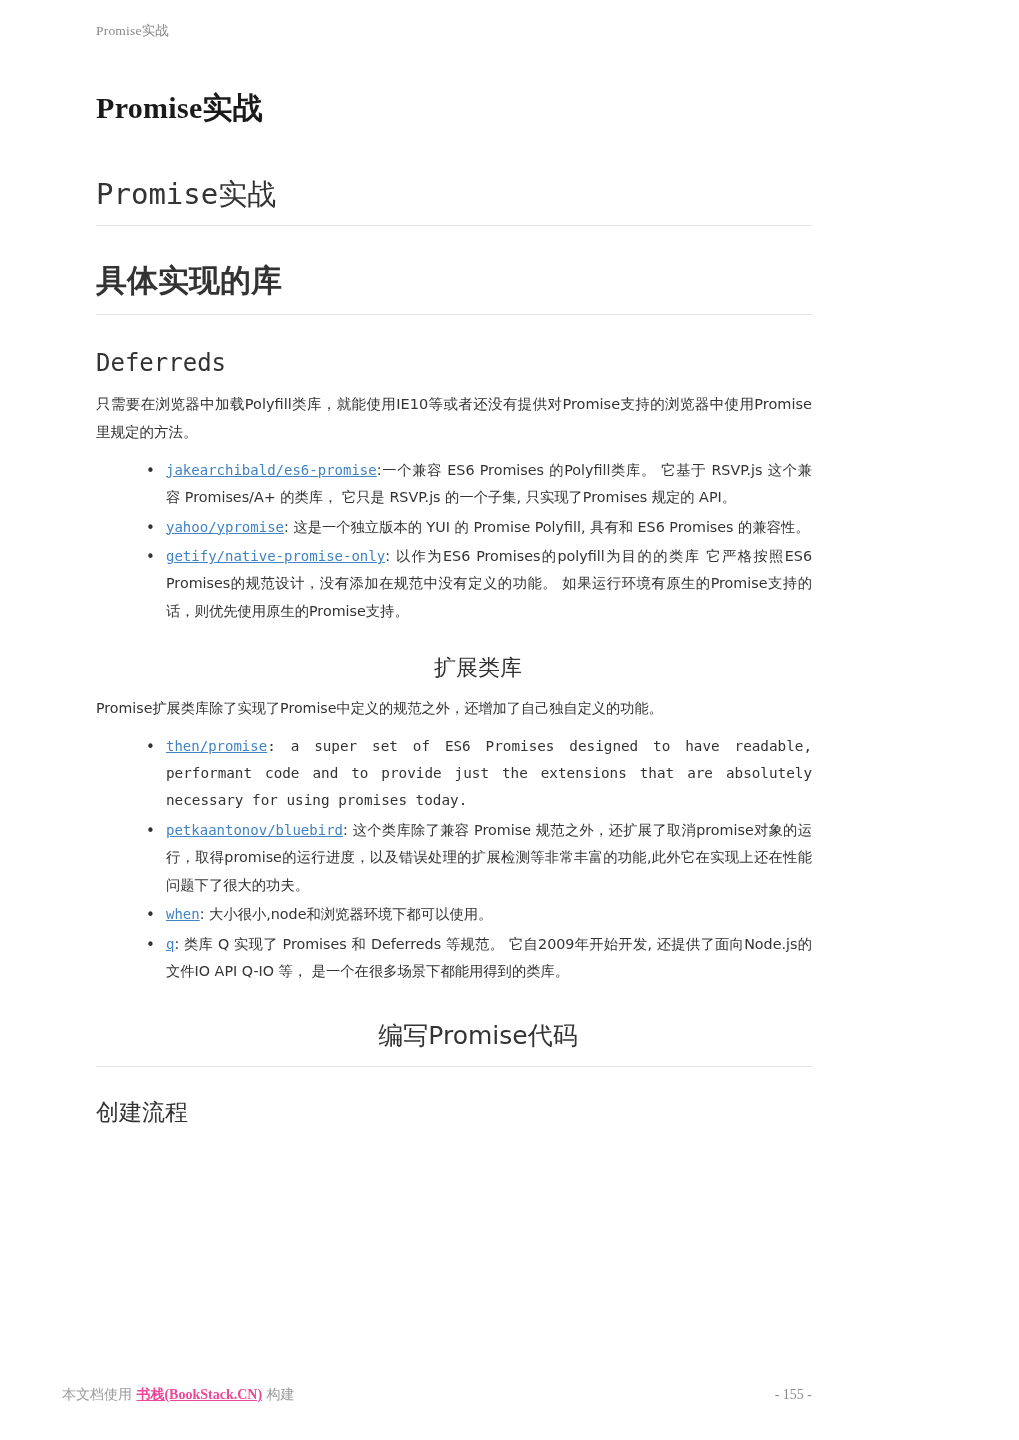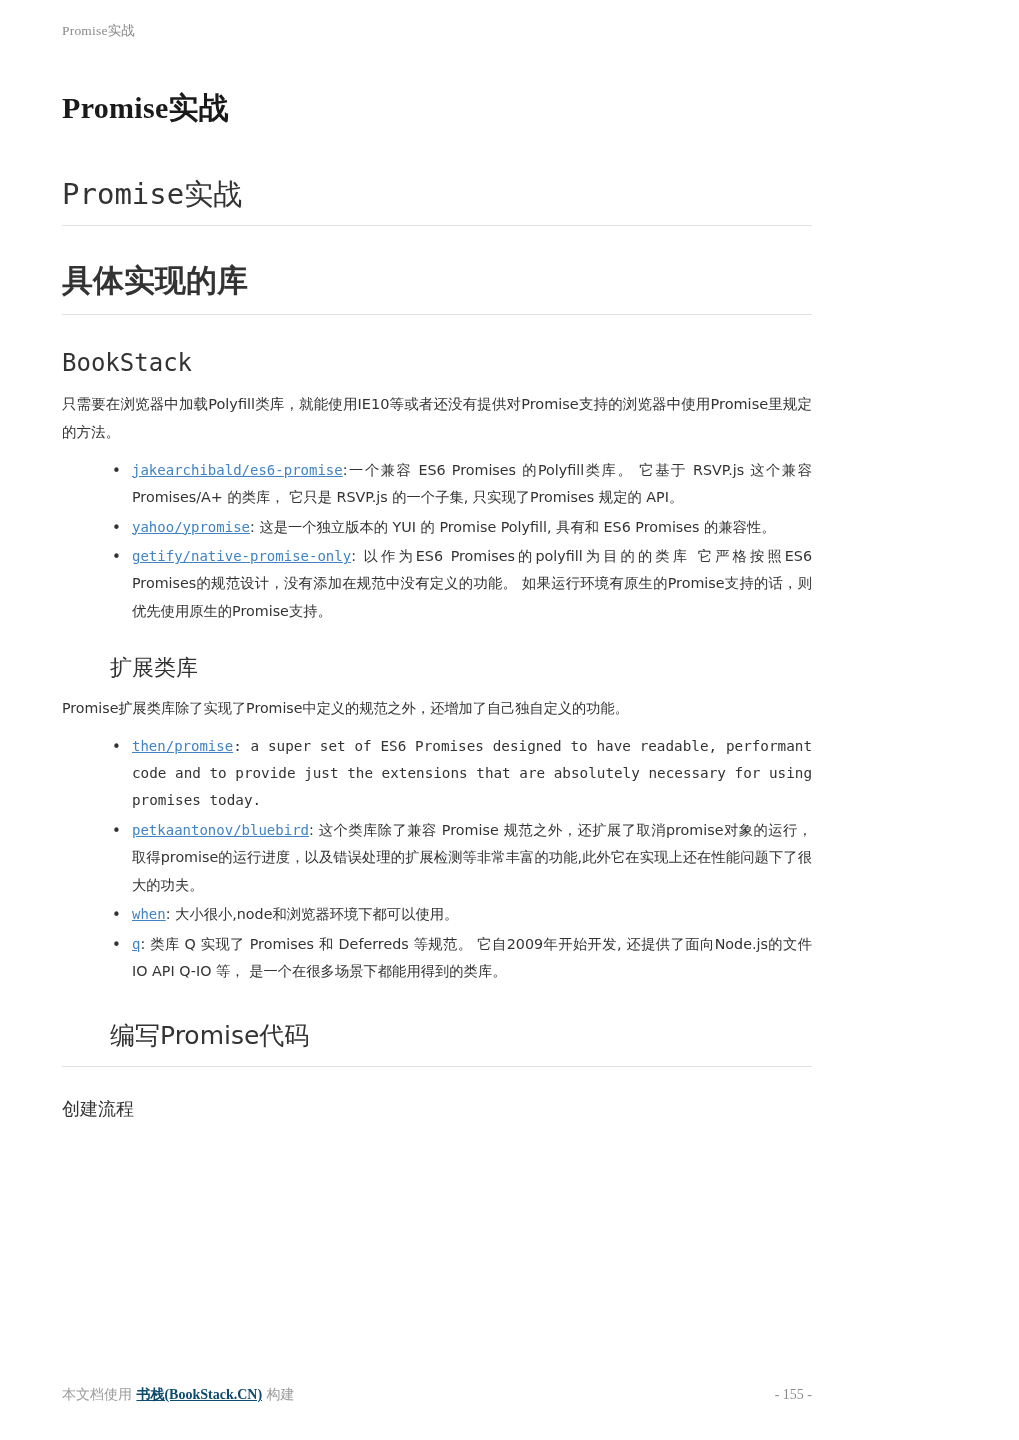--- a/index.html
+++ b/index.html
@@ -12,21 +12,21 @@
     min-height: 1440px;
     font-family: "Liberation Sans", sans-serif;
     color: #333333;
     position: relative;
     -webkit-font-smoothing: antialiased;
   }
   .page {
     width: 874px;
     min-height: 1440px;
     box-sizing: border-box;
-    padding: 22px 62px 0 62px;
+    padding: 22px 62px 0 96px;
     position: relative;
   }
   .running-head {
     font-family: "Liberation Serif", serif;
     font-size: 13.5px;
     color: #8a8a8a;
     letter-spacing: 0.2px;
     margin-bottom: 48px;
   }
   h1.doc-title {
@@ -58,32 +58,33 @@
   }
   h3.sub {
     font-family: "DejaVu Sans Mono", monospace;
     font-size: 24px;
     font-weight: normal;
     color: #333333;
     margin: 34px 0 14px 0;
   }
   h3.sub-cjk {
     font-family: "DejaVu Sans", sans-serif;
-    font-size: 18px;
+    font-size: 23px;
     font-weight: normal;
     color: #333333;
     margin: 30px 0 14px 0;
   }
   h4.subsub {
     font-family: "DejaVu Sans", sans-serif;
     font-size: 22px;
     font-weight: normal;
     color: #333333;
     margin: 28px 0 12px 0;
     padding-left: 48px;
+    text-align: center;
   }
   h4.subsub.big {
     font-size: 25px;
     padding-bottom: 14px;
     border-bottom: 1px solid #e2e2e2;
     margin: 34px 0 16px 0;
   }
   p.body {
     font-family: "DejaVu Sans", sans-serif;
     font-size: 14.5px;
@@ -133,21 +134,21 @@
     display: flex;
     justify-content: space-between;
     align-items: baseline;
     font-family: "DejaVu Sans", sans-serif;
     font-size: 14px;
     color: #9a9a9a;
   }
   .footer .brand {
     font-family: "Liberation Serif", serif;
     font-weight: bold;
-    color: #0c4a6e;
+    color: #ec4899;
   }
   .footer .pageno {
     font-family: "Liberation Serif", serif;
     color: #8a8a8a;
     font-size: 14px;
   }
 </style>
 </head>
 <body>
 
@@ -155,21 +156,21 @@
 
   <div class="running-head">Promise实战</div>
 
   <h1 class="doc-title">Promise实战</h1>
 
   <h2 class="sec">Promise实战</h2>
 
 
   <h2 class="sec-cjk">具体实现的库</h2>
 
-  <h3 class="sub">BookStack</h3>
+  <h3 class="sub">Deferreds</h3>
 
   <p class="body">只需要在浏览器中加载Polyfill类库，就能使用IE10等或者还没有提供对Promise支持的浏览器中使用Promise里规定的方法。</p>
 
   <ul class="bullets">
     <li>
       <a class="link" href="#">jakearchibald/es6-promise</a><span>:一个兼容 ES6 Promises 的Polyfill类库。 它基于 RSVP.js 这个兼容 Promises/A+ 的类库， 它只是 RSVP.js 的一个子集, 只实现了Promises 规定的 API。</span>
     </li>
     <li>
       <a class="link" href="#">yahoo/ypromise</a><span>: 这是一个独立版本的 YUI 的 Promise Polyfill, 具有和 ES6 Promises 的兼容性。</span>
     </li>

